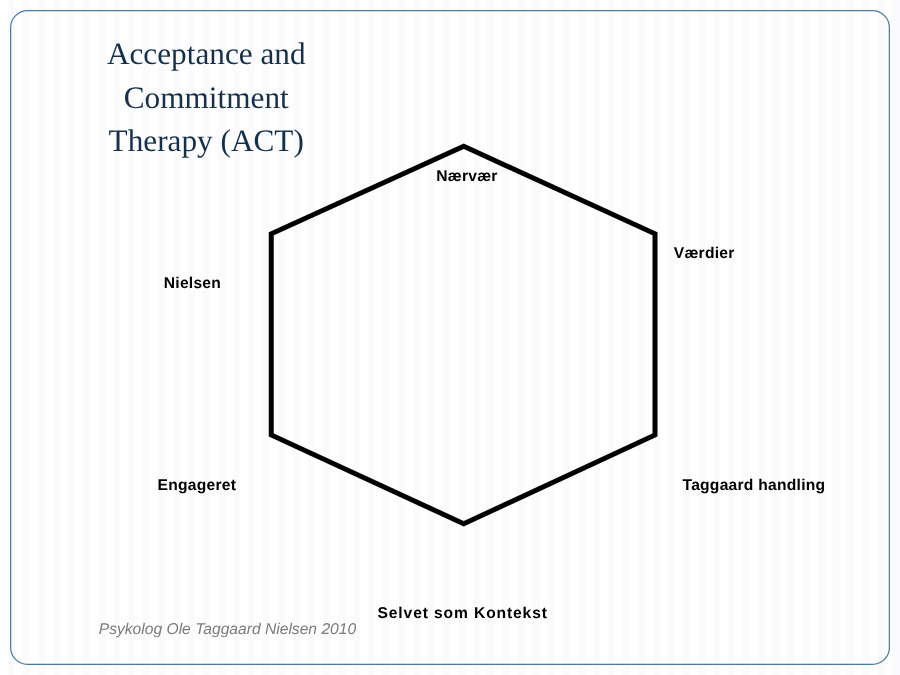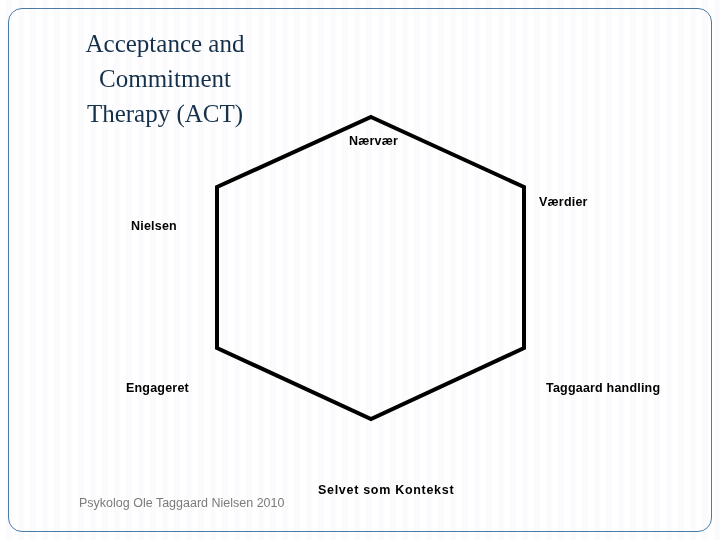--- a/index.html
+++ b/index.html
@@ -75,29 +75,30 @@
     color: #000000;
     white-space: nowrap;
     letter-spacing: 0.2px;
     margin-top: 40px;
   }
   #lbl-naervaer { left: 349px; top: 94px; }
   #lbl-vaerdier { left: 539px; top: 155px; }
   #lbl-accept   { left: 131px; top: 179px; }
   #lbl-defusion { left: 126px; top: 341px; }
   #lbl-engageret{ left: 546px; top: 341px; }
-  #lbl-selvet   { left: 318px; top: 443px; letter-spacing: 0.7px; text-align: center; }
+  #lbl-selvet   { left: 302px; top: 443px; letter-spacing: 0.7px; text-align: center; }
   #credit {
     position: absolute;
     left: 79px;
     top: 496px;
     font-family: "Liberation Sans", sans-serif;
     font-size: 12.5px;
     color: #7b7b7b;
     white-space: nowrap;
+    font-style: italic;
   }
 </style>
 </head>
 <body>
 
 <div id="slide">
 
   <div id="stripes"></div>
 
   <div id="frame"></div>

